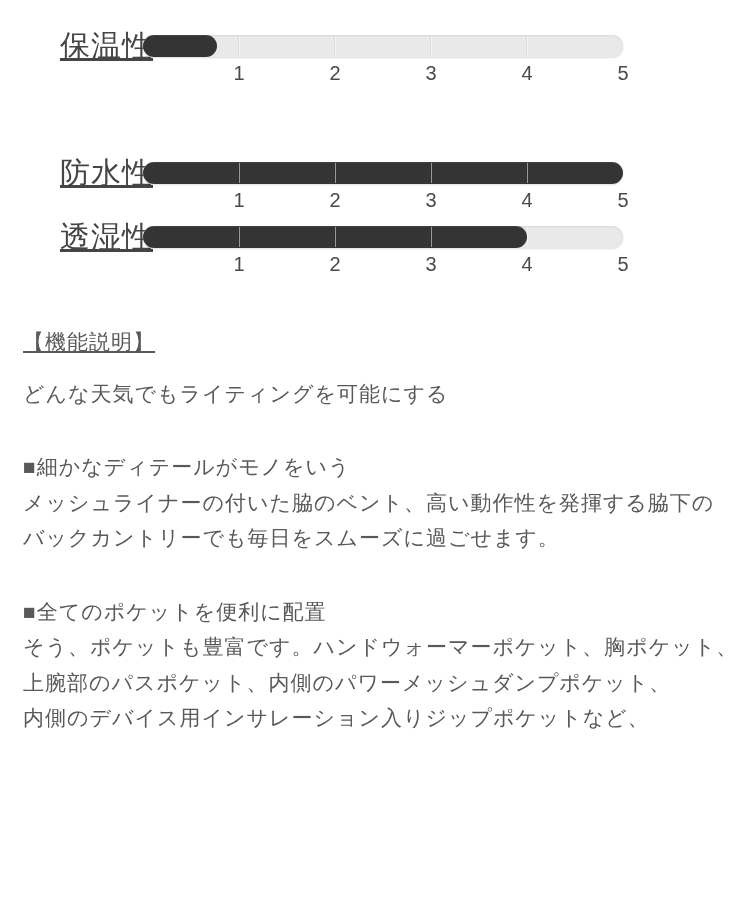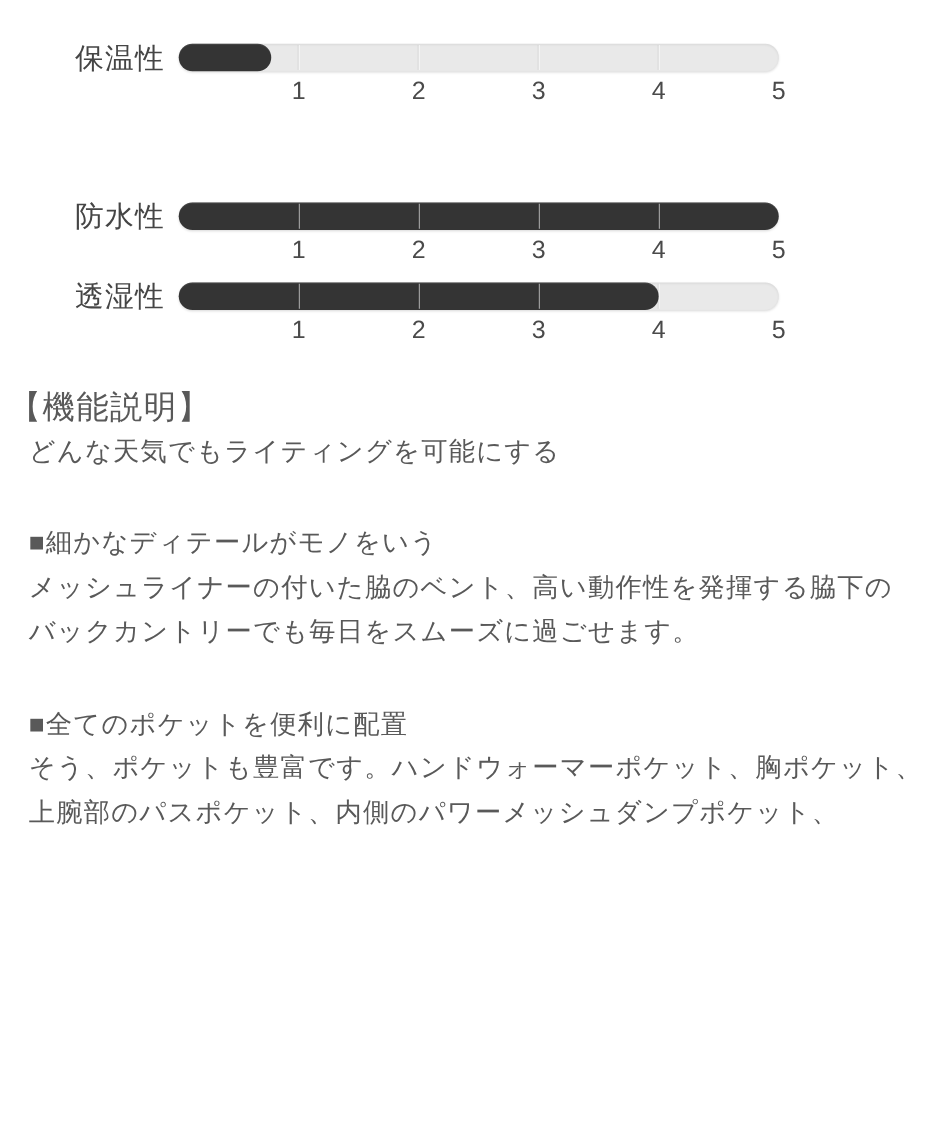--- a/index.html
+++ b/index.html
@@ -9,22 +9,23 @@
     background:#ffffff;
     overflow:hidden;
     font-family:"Liberation Sans","DejaVu Sans",sans-serif;
   }
 
   
   .rating-row{position:absolute;left:0;width:740px;height:92px;}
   .rating-label{
     position:absolute;left:60px;top:-1px;
     height:24px;line-height:24px;
-    font-size:23px;color:#454545;letter-spacing:1px;
+    font-size:30px;color:#454545;letter-spacing:1px;
     white-space:nowrap;
+    text-decoration:underline;
   }
   .rating-track{
     position:absolute;left:143px;top:0;
     width:480px;height:22px;
     border-radius:12px;
     background:#e9e9e9;
     box-shadow:0 1px 2px rgba(0,0,0,.14), inset 0 1px 2px rgba(0,0,0,.07);
   }
   .rating-fill{
     position:absolute;left:0;top:0;height:22px;
@@ -44,21 +45,21 @@
   }
 
   
   .desc{
     position:absolute;left:7px;top:308px;width:726px;
     font-size:21px;line-height:35.5px;
     letter-spacing:1px;
     color:#595959;
     white-space:nowrap;
   }
-  .desc-header{margin:0;font-size:26px;font-weight:normal;}
+  .desc-header{margin:16px;font-size:21px;font-weight:normal;text-decoration:underline;}
   .feature{margin-left:16px;}
   .feature + .feature{margin-top:38px;}
   .feature-title{font-weight:normal;}
 </style>
 </head>
 <body>
 
 <div class="page">
 
   <section>
@@ -119,17 +120,18 @@
         </div>
         <div class="feature">
           <div class="feature-title">■細かなディテールがモノをいう</div>
           <div class="feature-line">メッシュライナーの付いた脇のベント、高い動作性を発揮する脇下の</div>
           <div class="feature-line">バックカントリーでも毎日をスムーズに過ごせます。</div>
         </div>
         <div class="feature">
           <div class="feature-title">■全てのポケットを便利に配置</div>
           <div class="feature-line">そう、ポケットも豊富です。ハンドウォーマーポケット、胸ポケット、</div>
           <div class="feature-line">上腕部のパスポケット、内側のパワーメッシュダンプポケット、</div>
+          <div class="feature-line">内側のデバイス用インサレーション入りジップポケットなど、</div>
         </div>
       </div>
   </section>
 
 </div>
 
 </body></html>

